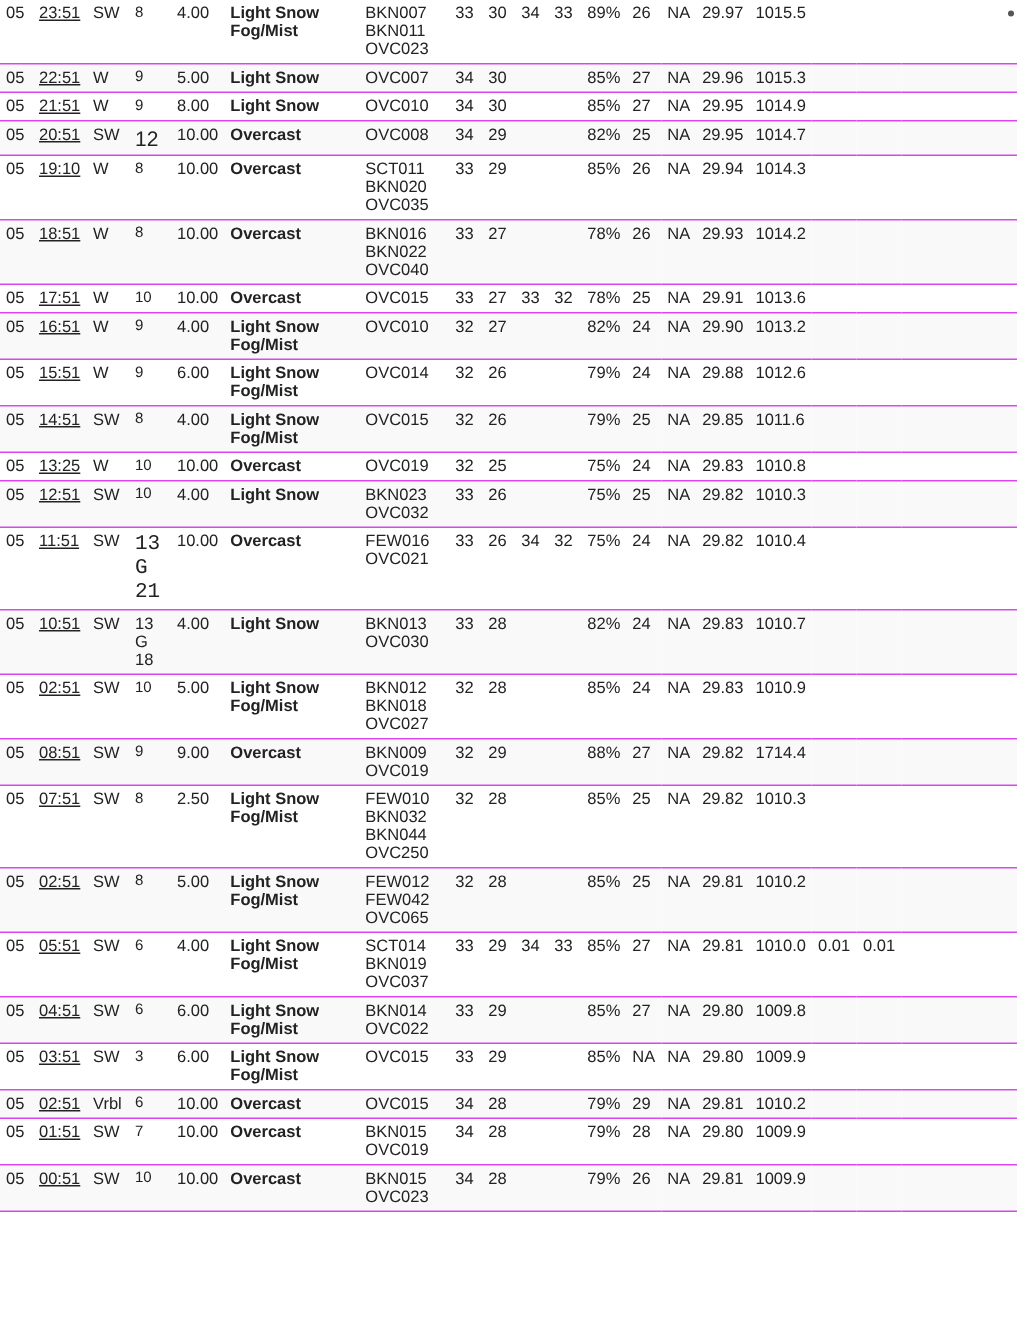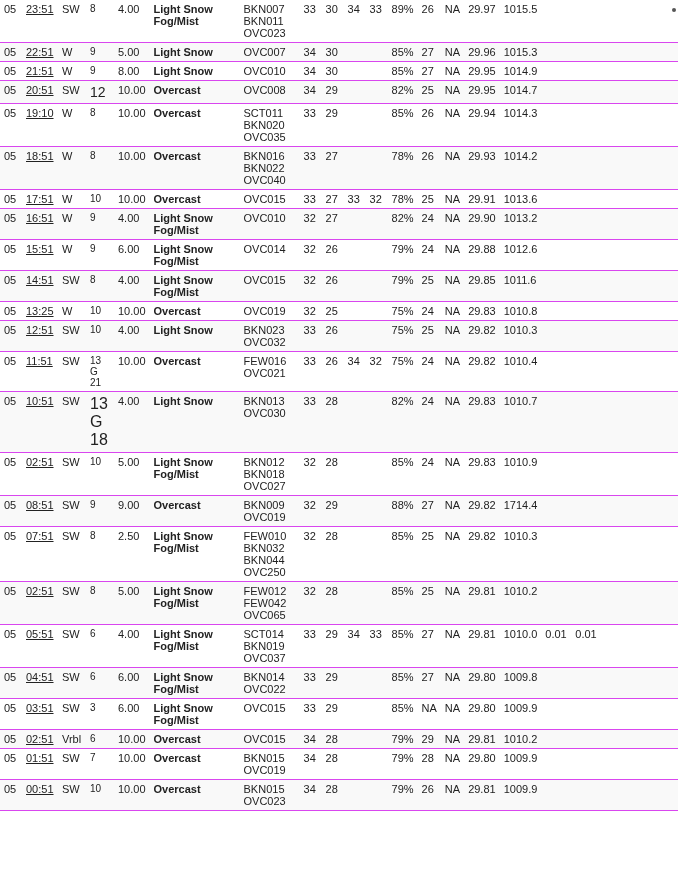--- a/index.html
+++ b/index.html
@@ -308,42 +308,42 @@
         <td class="col-alt">29.82</td>
         <td class="col-slp">1010.3</td>
         <td class="col-extra1"></td>
         <td class="col-extra2"></td>
         <td class="dot-cell"></td>
       </tr>
       <tr>
         <td class="col-date">05</td>
         <td class="col-time">11:51</td>
         <td class="col-wind-dir">SW</td>
-        <td class="col-wind-dir" style="white-space: normal; font-size: 10px;">13 G 21</td>
+        <td class="col-wind-dir" style="white-space: normal; font-size: 14px; font-family: Liberation Mono, monospace;">13 G 21</td>
         <td class="col-wind-spd">10.00</td>
         <td class="col-condition">Overcast</td>
         <td class="col-sky">FEW016 OVC021</td>
         <td class="col-temp">33</td>
         <td class="col-dew">26</td>
         <td class="col-t1">34</td>
         <td class="col-t2">32</td>
         <td class="col-humidity">75%</td>
         <td class="col-vis">24</td>
         <td class="col-wx">NA</td>
         <td class="col-alt">29.82</td>
         <td class="col-slp">1010.4</td>
         <td class="col-extra1"></td>
         <td class="col-extra2"></td>
         <td class="dot-cell"></td>
       </tr>
       <tr>
         <td class="col-date">05</td>
         <td class="col-time">10:51</td>
         <td class="col-wind-dir">SW</td>
-        <td class="col-wind-dir" style="white-space: normal; font-size: 16px;">13 G 18</td>
+        <td class="col-wind-dir" style="white-space: normal; font-size: 11px;">13 G 18</td>
         <td class="col-wind-spd">4.00</td>
         <td class="col-condition">Light Snow</td>
         <td class="col-sky">BKN013 OVC030</td>
         <td class="col-temp">33</td>
         <td class="col-dew">28</td>
         <td class="col-t1"></td>
         <td class="col-t2"></td>
         <td class="col-humidity">82%</td>
         <td class="col-vis">24</td>
         <td class="col-wx">NA</td>

